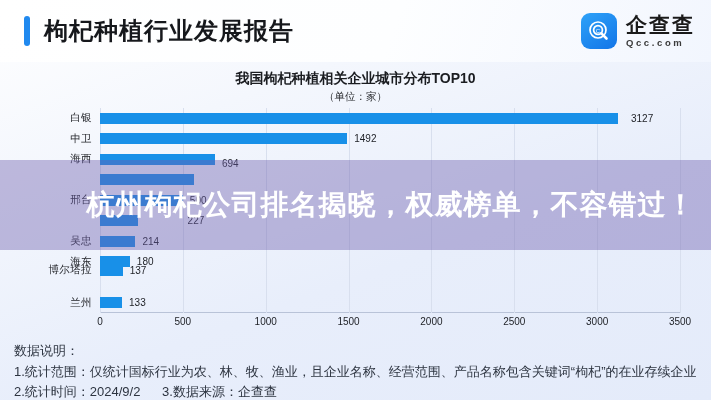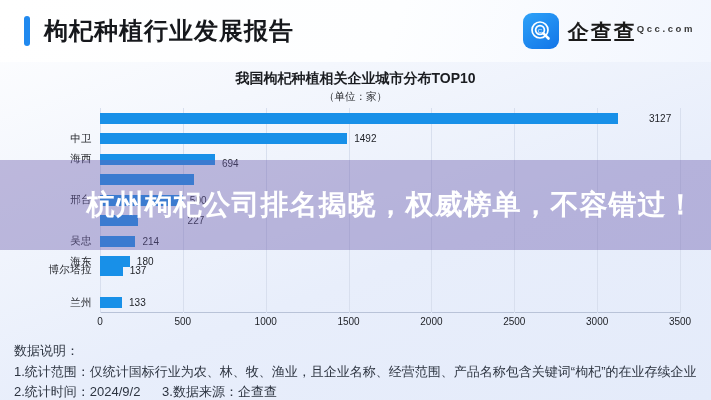--- a/index.html
+++ b/index.html
@@ -32,21 +32,21 @@
   }
   .logo-wrap {
     position: absolute; right: 16px; top: 13px;
     display: flex; align-items: center; gap: 9px;
   }
   .logo-mark {
     width: 36px; height: 36px; border-radius: 9px;
     background: linear-gradient(145deg, #2ea2f8 0%, #1275e8 100%);
     display: flex; align-items: center; justify-content: center;
   }
-  .logo-text { display: flex; line-height: 1; justify-content: space-between; }
+  .logo-text { display: flex; flex-direction: column; line-height: 1; justify-content: space-between; }
   .logo-cn {
     font-size: 21px; font-weight: bold; color: #1a1a1a; letter-spacing: 2px;
   }
   .logo-en {
     font-size: 9.5px; font-weight: bold; color: #3a3a3a;
     letter-spacing: 2.6px; margin-top: 3px;
   }
 
   
   .chart-title {
@@ -151,22 +151,23 @@
     <div class="axis-line"></div>
   <div class="grid-line" style="left: 100px;"></div>
       <div class="grid-line" style="left: 182.857px;"></div>
       <div class="grid-line" style="left: 265.714px;"></div>
       <div class="grid-line" style="left: 348.571px;"></div>
       <div class="grid-line" style="left: 431.429px;"></div>
       <div class="grid-line" style="left: 514.286px;"></div>
       <div class="grid-line" style="left: 597.143px;"></div>
       <div class="grid-line" style="left: 680px;"></div>
       <div class="row" style="top: 0px;">
+        <div class="cat-label">白银</div>
         <div class="bar" style="width: 518.189px; background: rgb(24, 144, 232);"></div>
-        <div class="val-label" style="left: 649px;">3127</div>
+        <div class="val-label" style="left: 631px;">3127</div>
       </div>
       <div class="row" style="top: 20.5px;">
         <div class="cat-label">中卫</div>
         <div class="bar" style="width: 247.246px; background: rgb(24, 144, 232);"></div>
         <div class="val-label" style="left: 354.246px;">1492</div>
       </div>
       <div class="row" style="top: 41px;">
         <div class="cat-label">海西</div>
         <div class="bar" style="width: 115.006px; background: rgb(24, 144, 232);"></div>
         <div class="val-label" style="left: 222.006px; margin-top: 8px;">694</div>

